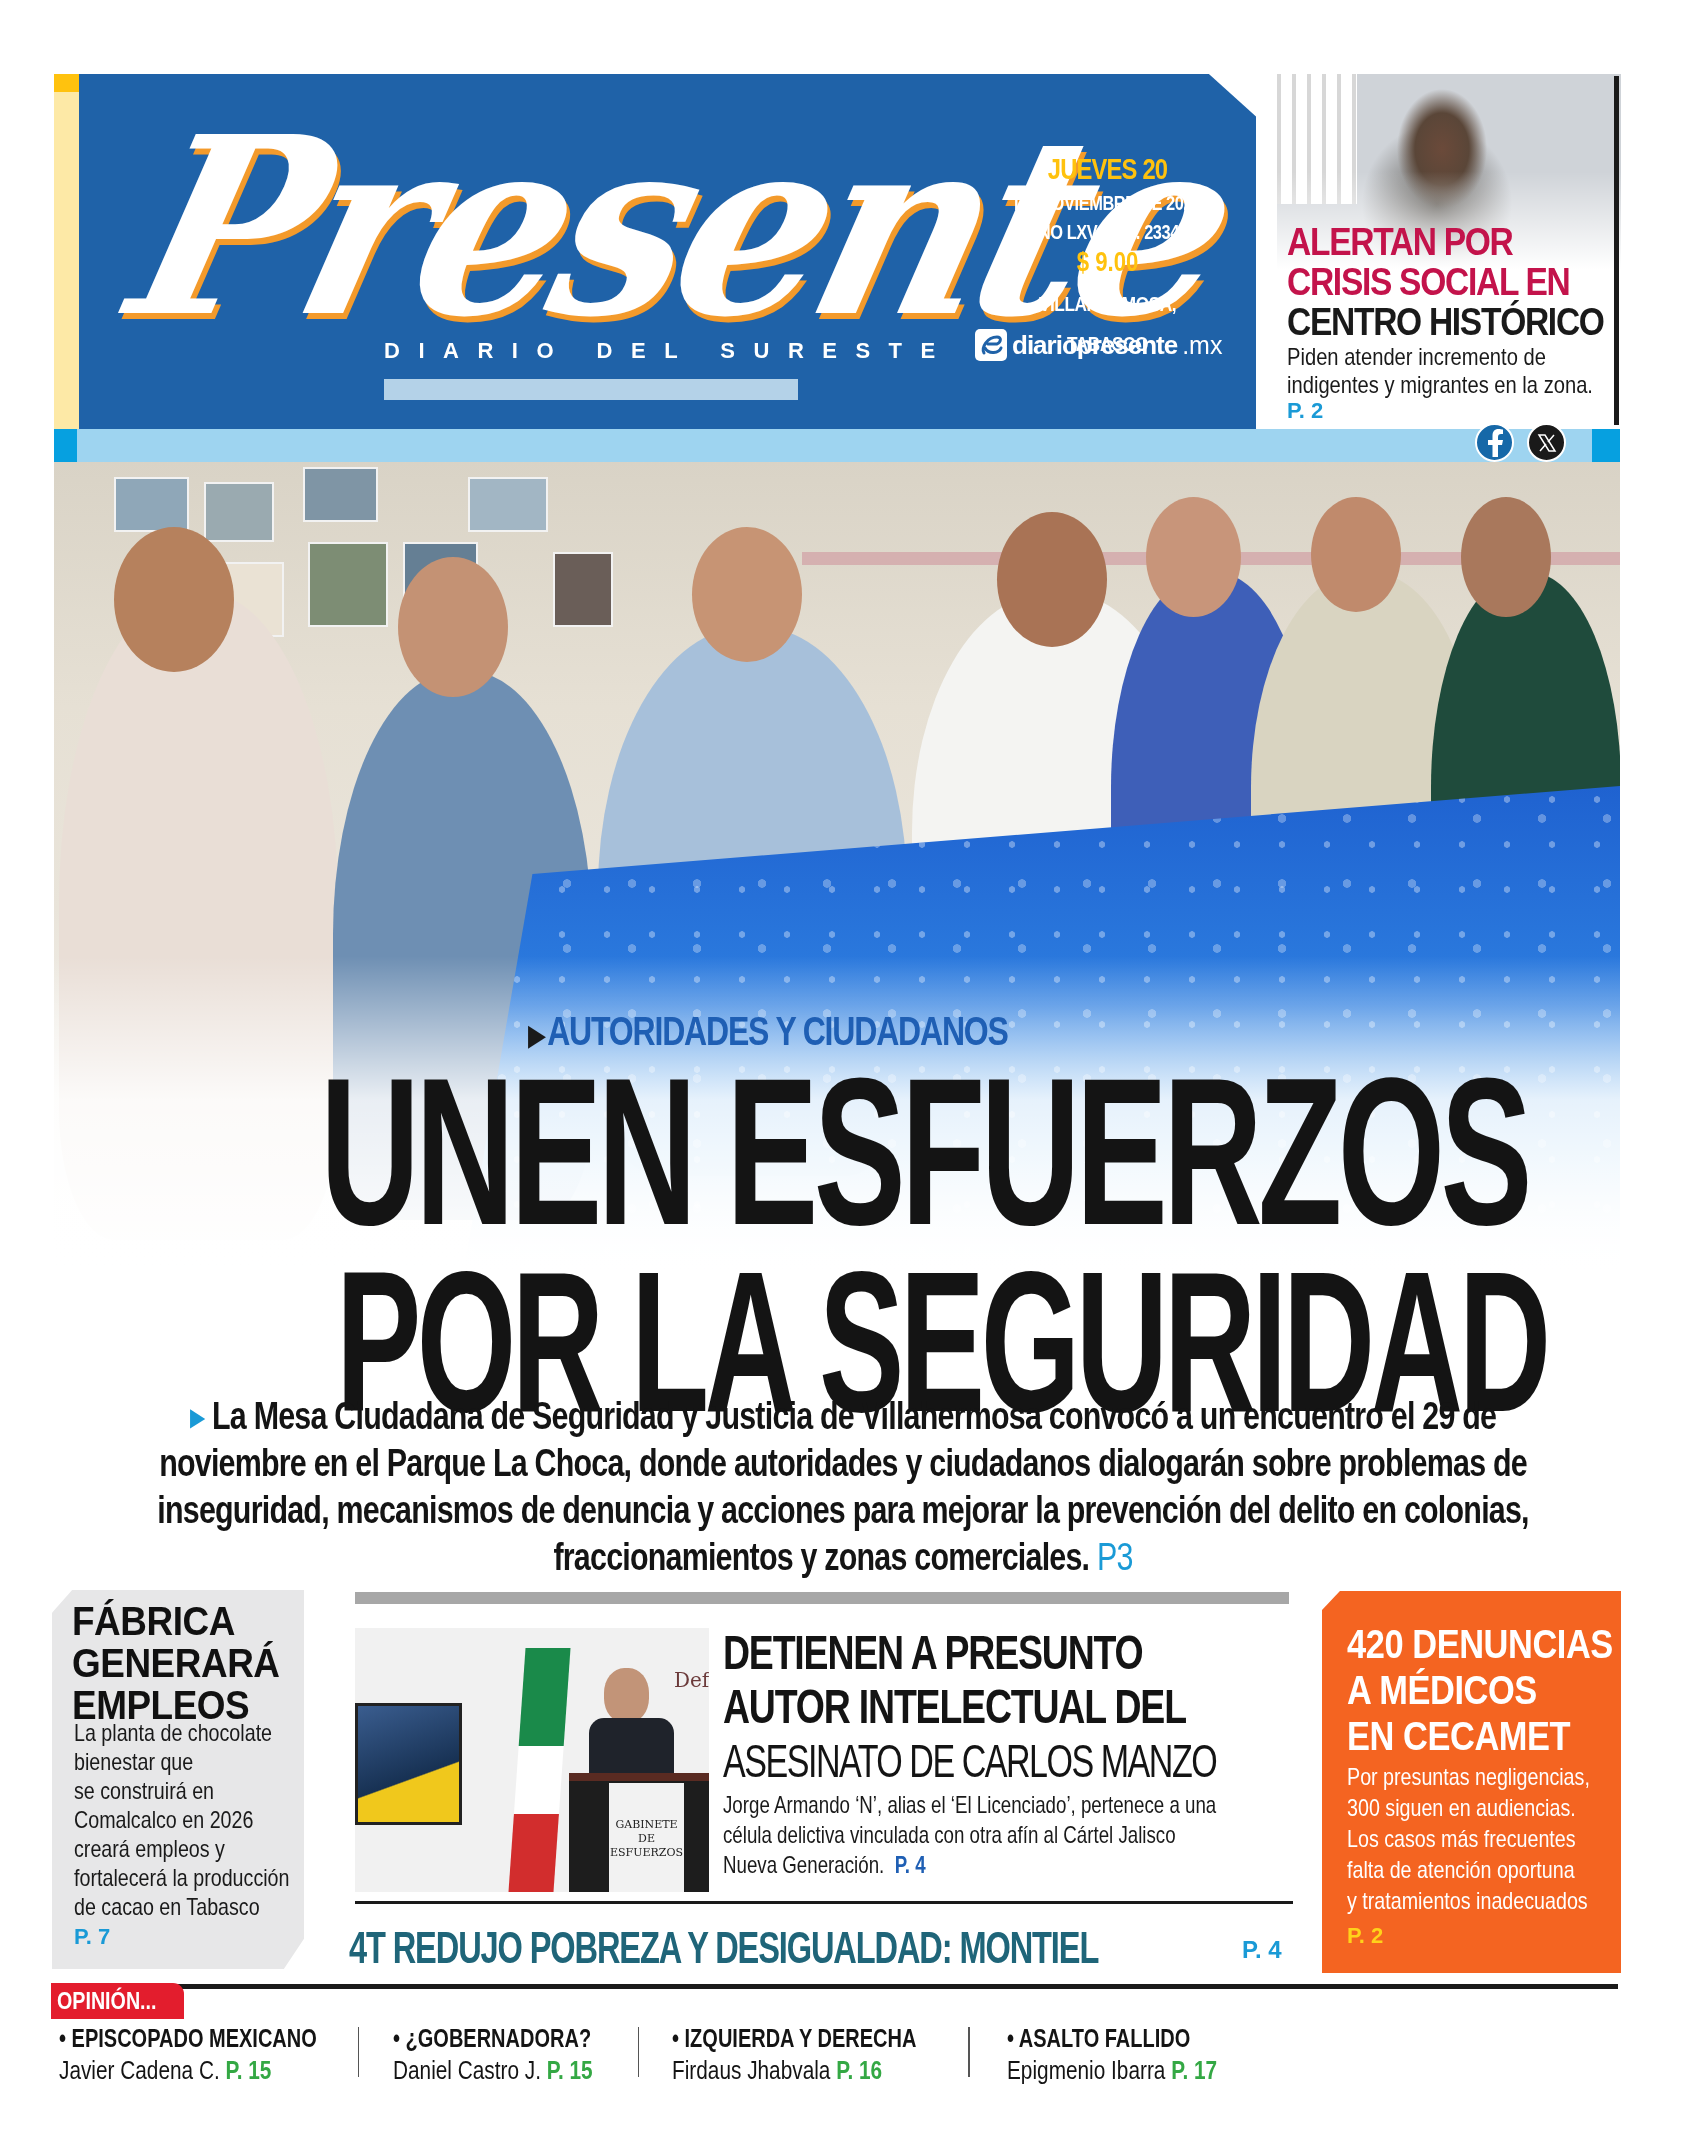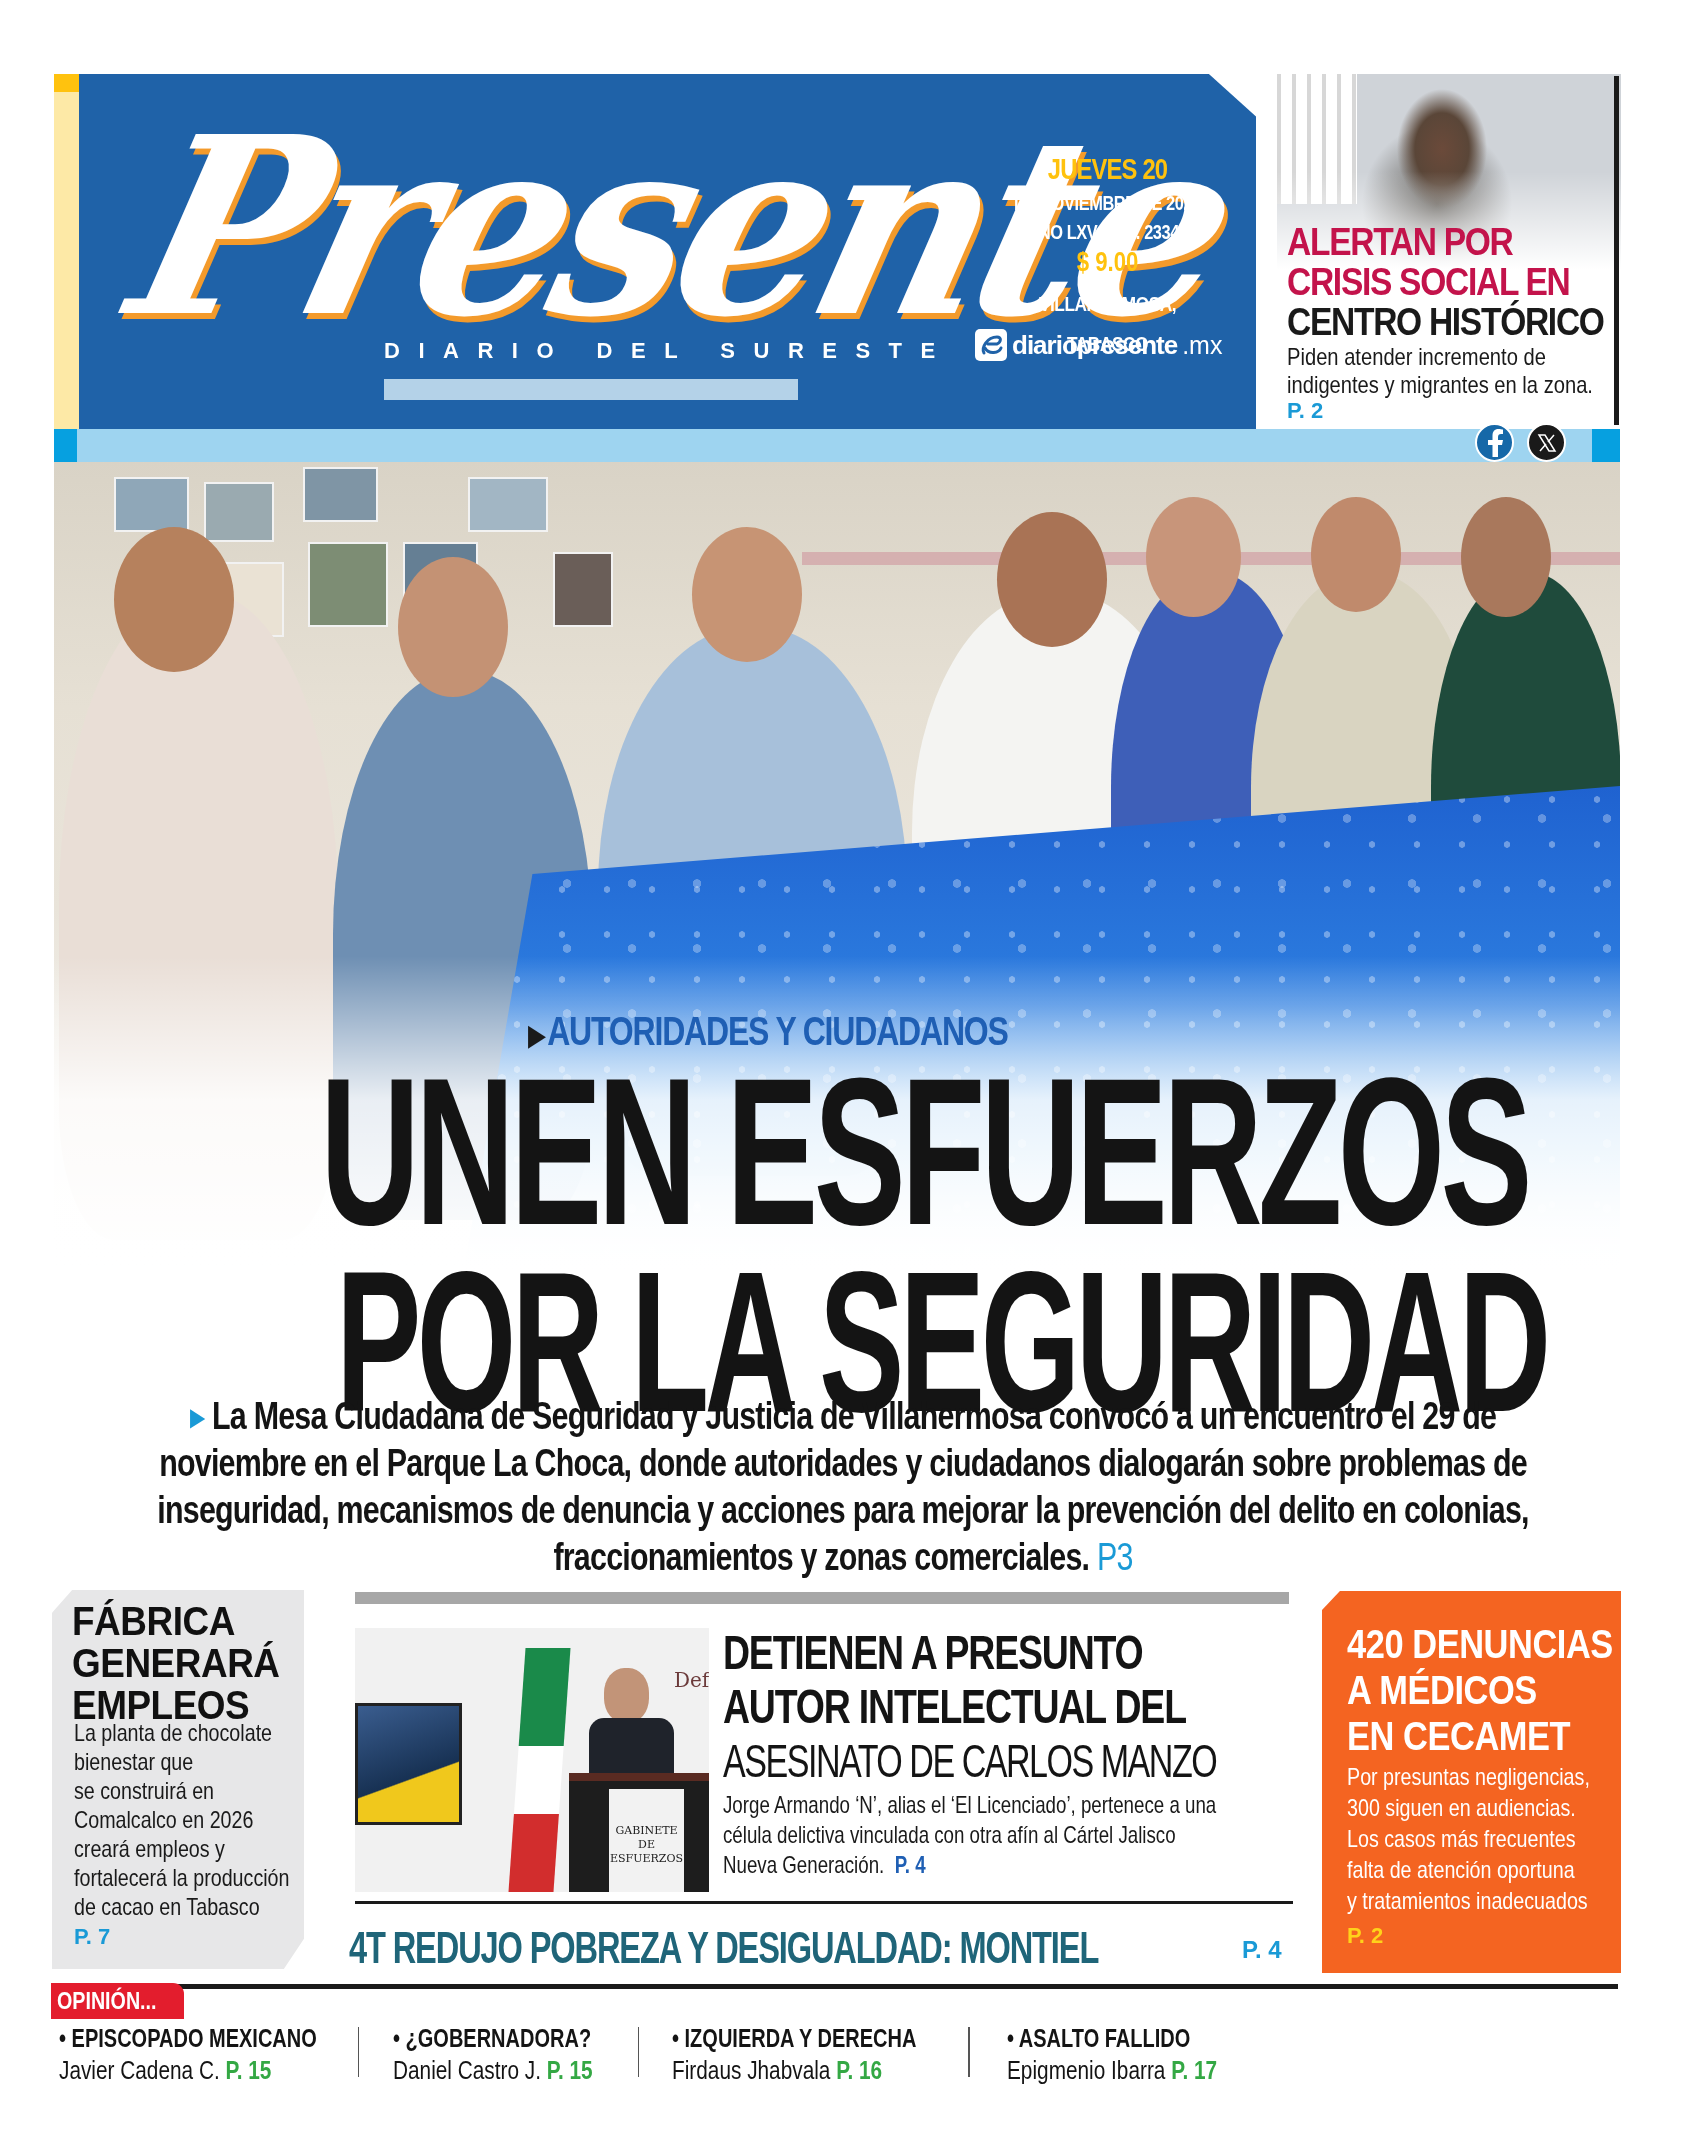--- a/index.html
+++ b/index.html
@@ -113,21 +113,21 @@
 
   .story-photo {
     position: absolute; left: 355px; top: 1628px; width: 354px; height: 264px; overflow: hidden; background: #f1f1f1;
   }
   .story-photo .screen { position: absolute; left: 0; top: 75px; width: 107px; height: 122px; background: linear-gradient(160deg, #3a5d8f 0%, #173153 60%, #f0c81c 61%, #f0c81c 100%); border: 3px solid #222; }
   .story-photo .flag { position: absolute; left: 162px; top: 20px; width: 45px; height: 244px; background: linear-gradient(180deg, #1a8a4a 0%, #1a8a4a 40%, #fff 40%, #fff 68%, #d22d2d 68%, #d22d2d 100%); transform: skewX(-4deg); }
   .story-photo .speaker-head { position: absolute; left: 249px; top: 40px; width: 45px; height: 55px; border-radius: 45%; background: #c29478; }
   .story-photo .speaker-body { position: absolute; left: 234px; top: 90px; width: 85px; height: 60px; background: #1f232b; border-radius: 15px 15px 0 0; }
   .story-photo .podium { position: absolute; left: 214px; top: 147px; width: 150px; height: 120px; background: #1d1d1d; }
   .story-photo .podium-top { position: absolute; left: 214px; top: 145px; width: 150px; height: 8px; background: #5a2b22; }
-  .story-photo .podium-front { position: absolute; left: 254px; top: 161px; width: 75px; height: 112px; background: #f2f2f2; display: flex; flex-direction: column; align-items: center; justify-content: center; }
+  .story-photo .podium-front { position: absolute; left: 254px; top: 155px; width: 75px; height: 112px; background: #f2f2f2; display: flex; flex-direction: column; align-items: center; justify-content: center; }
   .story-photo .podium-front span { font-family: "DejaVu Serif", serif; font-size: 11px; color: #222; line-height: 14px; }
   .story-photo .wall-text { position: absolute; left: 319px; top: 40px; font-family: "DejaVu Serif", serif; font-size: 20px; color: #6b3a3a; }
 
   .story-text { position: absolute; left: 723px; top: 1626px; width: 574px; }
   .story-text .h1 { font-weight: bold; font-size: 48px; line-height: 54px; letter-spacing: -1.5px; color: #141414; transform-origin: left top; transform: scaleX(0.78); white-space: nowrap; }
   .story-text .h2 { font-size: 46px; line-height: 50px; letter-spacing: -2px; color: #141414; transform-origin: left top; transform: scaleX(0.74); white-space: nowrap; margin-top: 2px; }
   .story-text .body { font-size: 24px; line-height: 30px; color: #1a1a1a; transform-origin: left top; transform: scaleX(0.78); white-space: nowrap; margin-top: 4px; }
   .story-text .page { color: #1f5fb4; font-weight: bold; }
 
   .black-rule { position: absolute; left: 355px; top: 1901px; width: 938px; height: 3px; background: #1a1a1a; }

